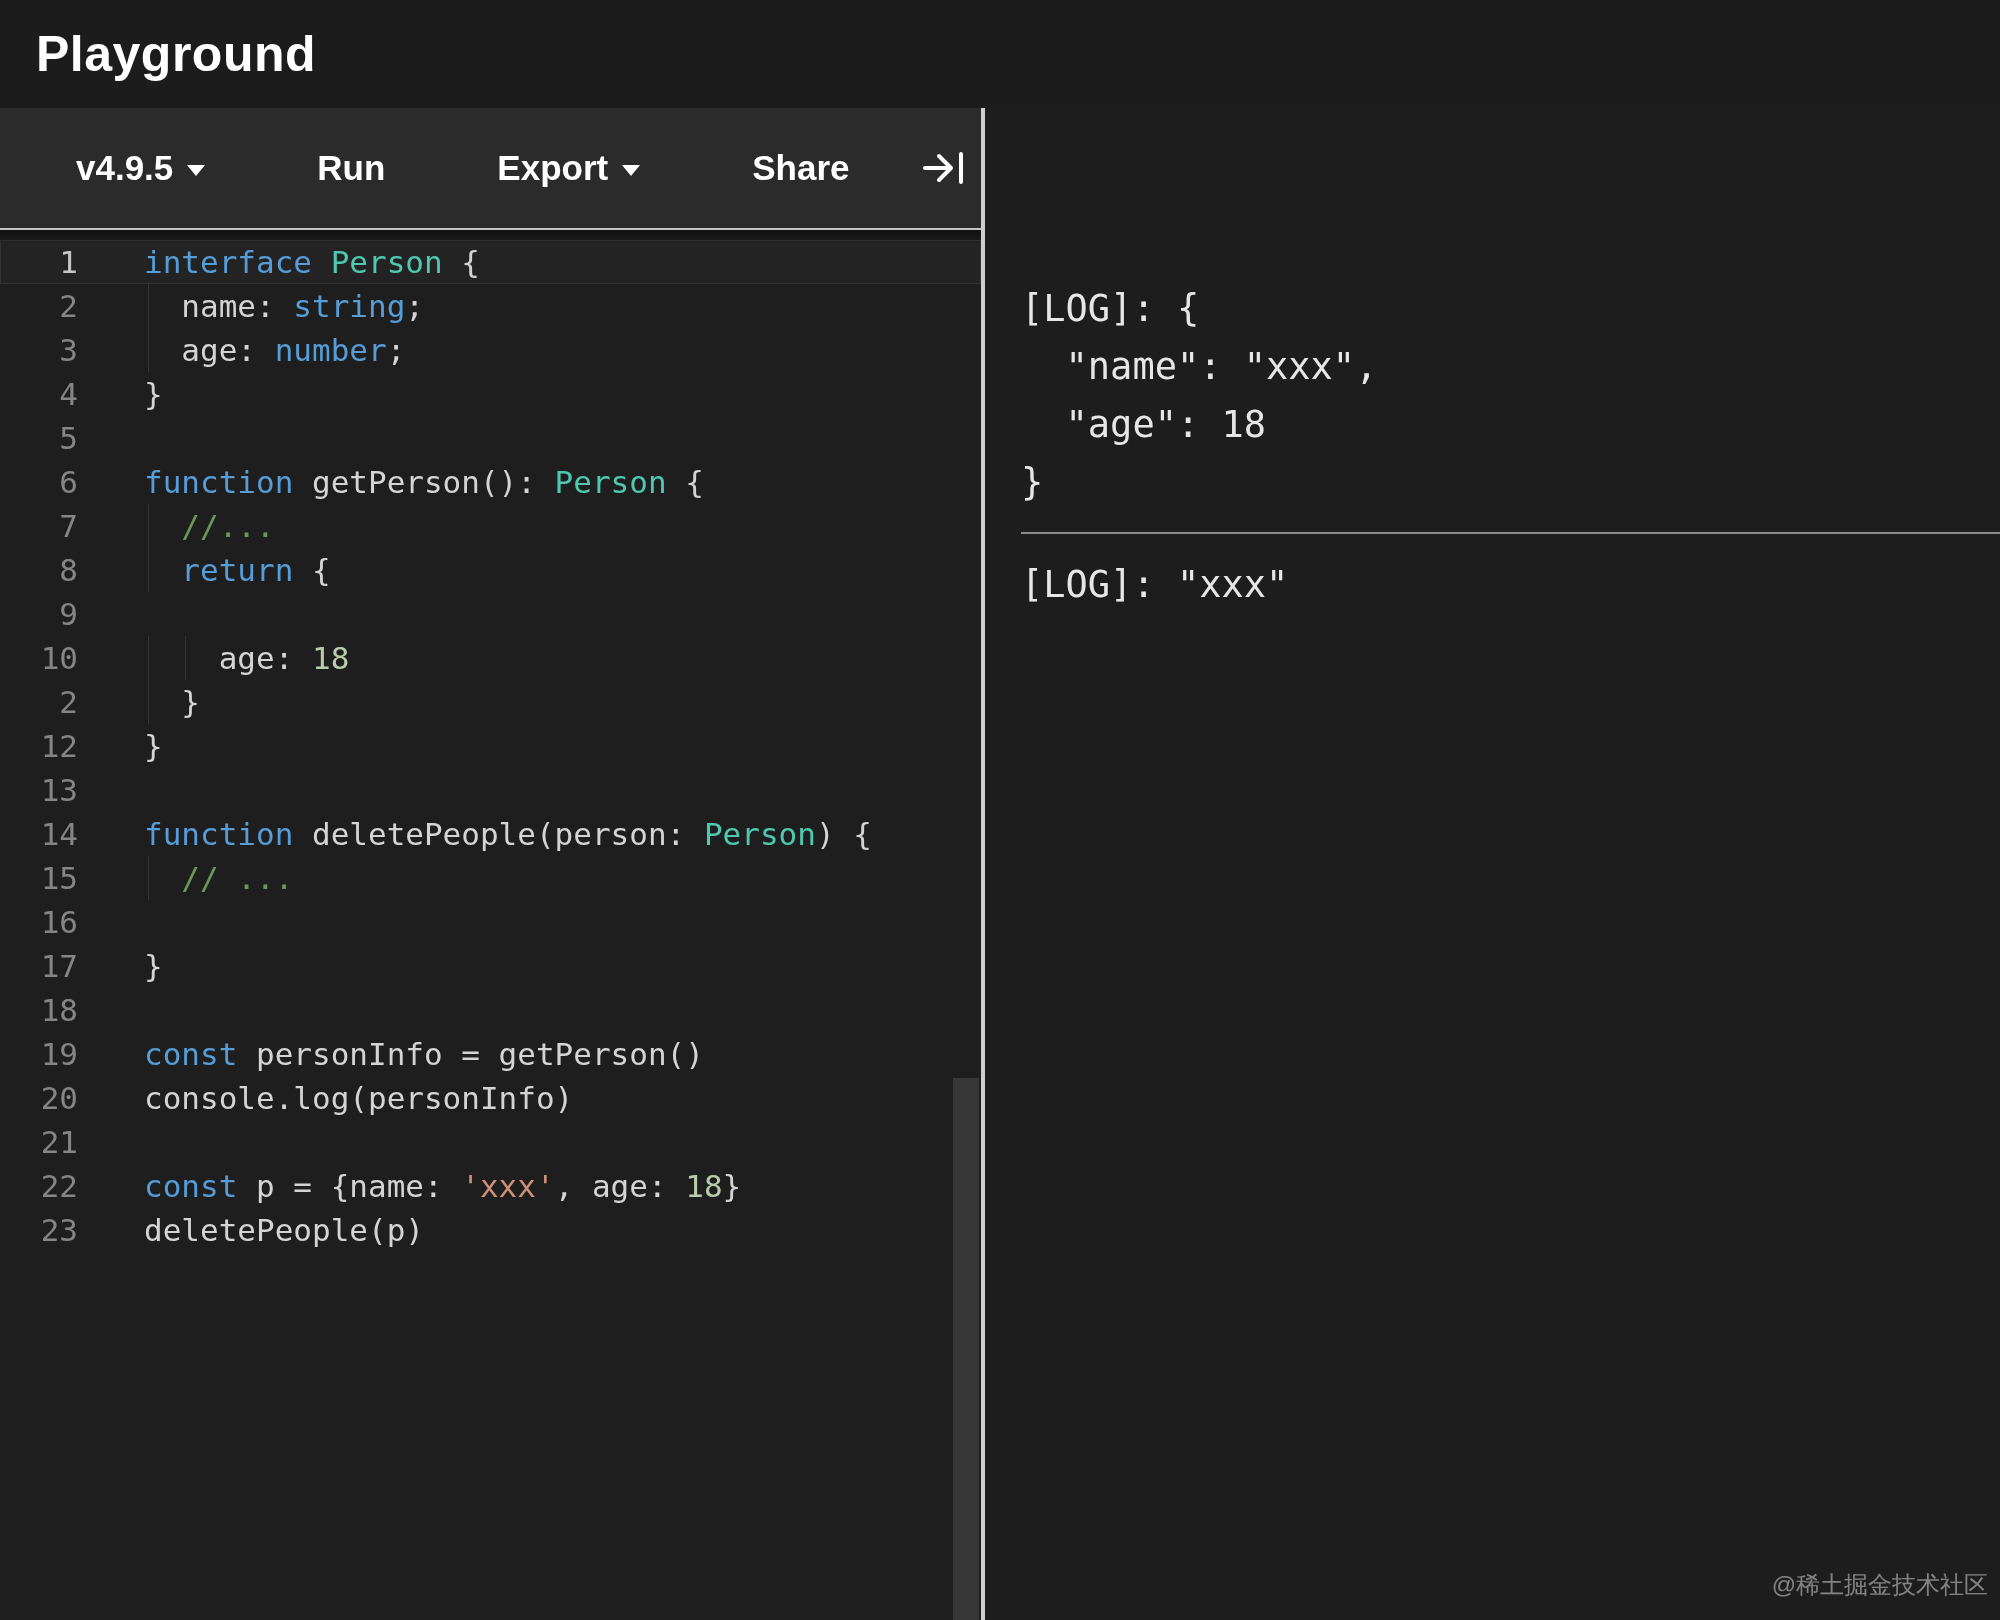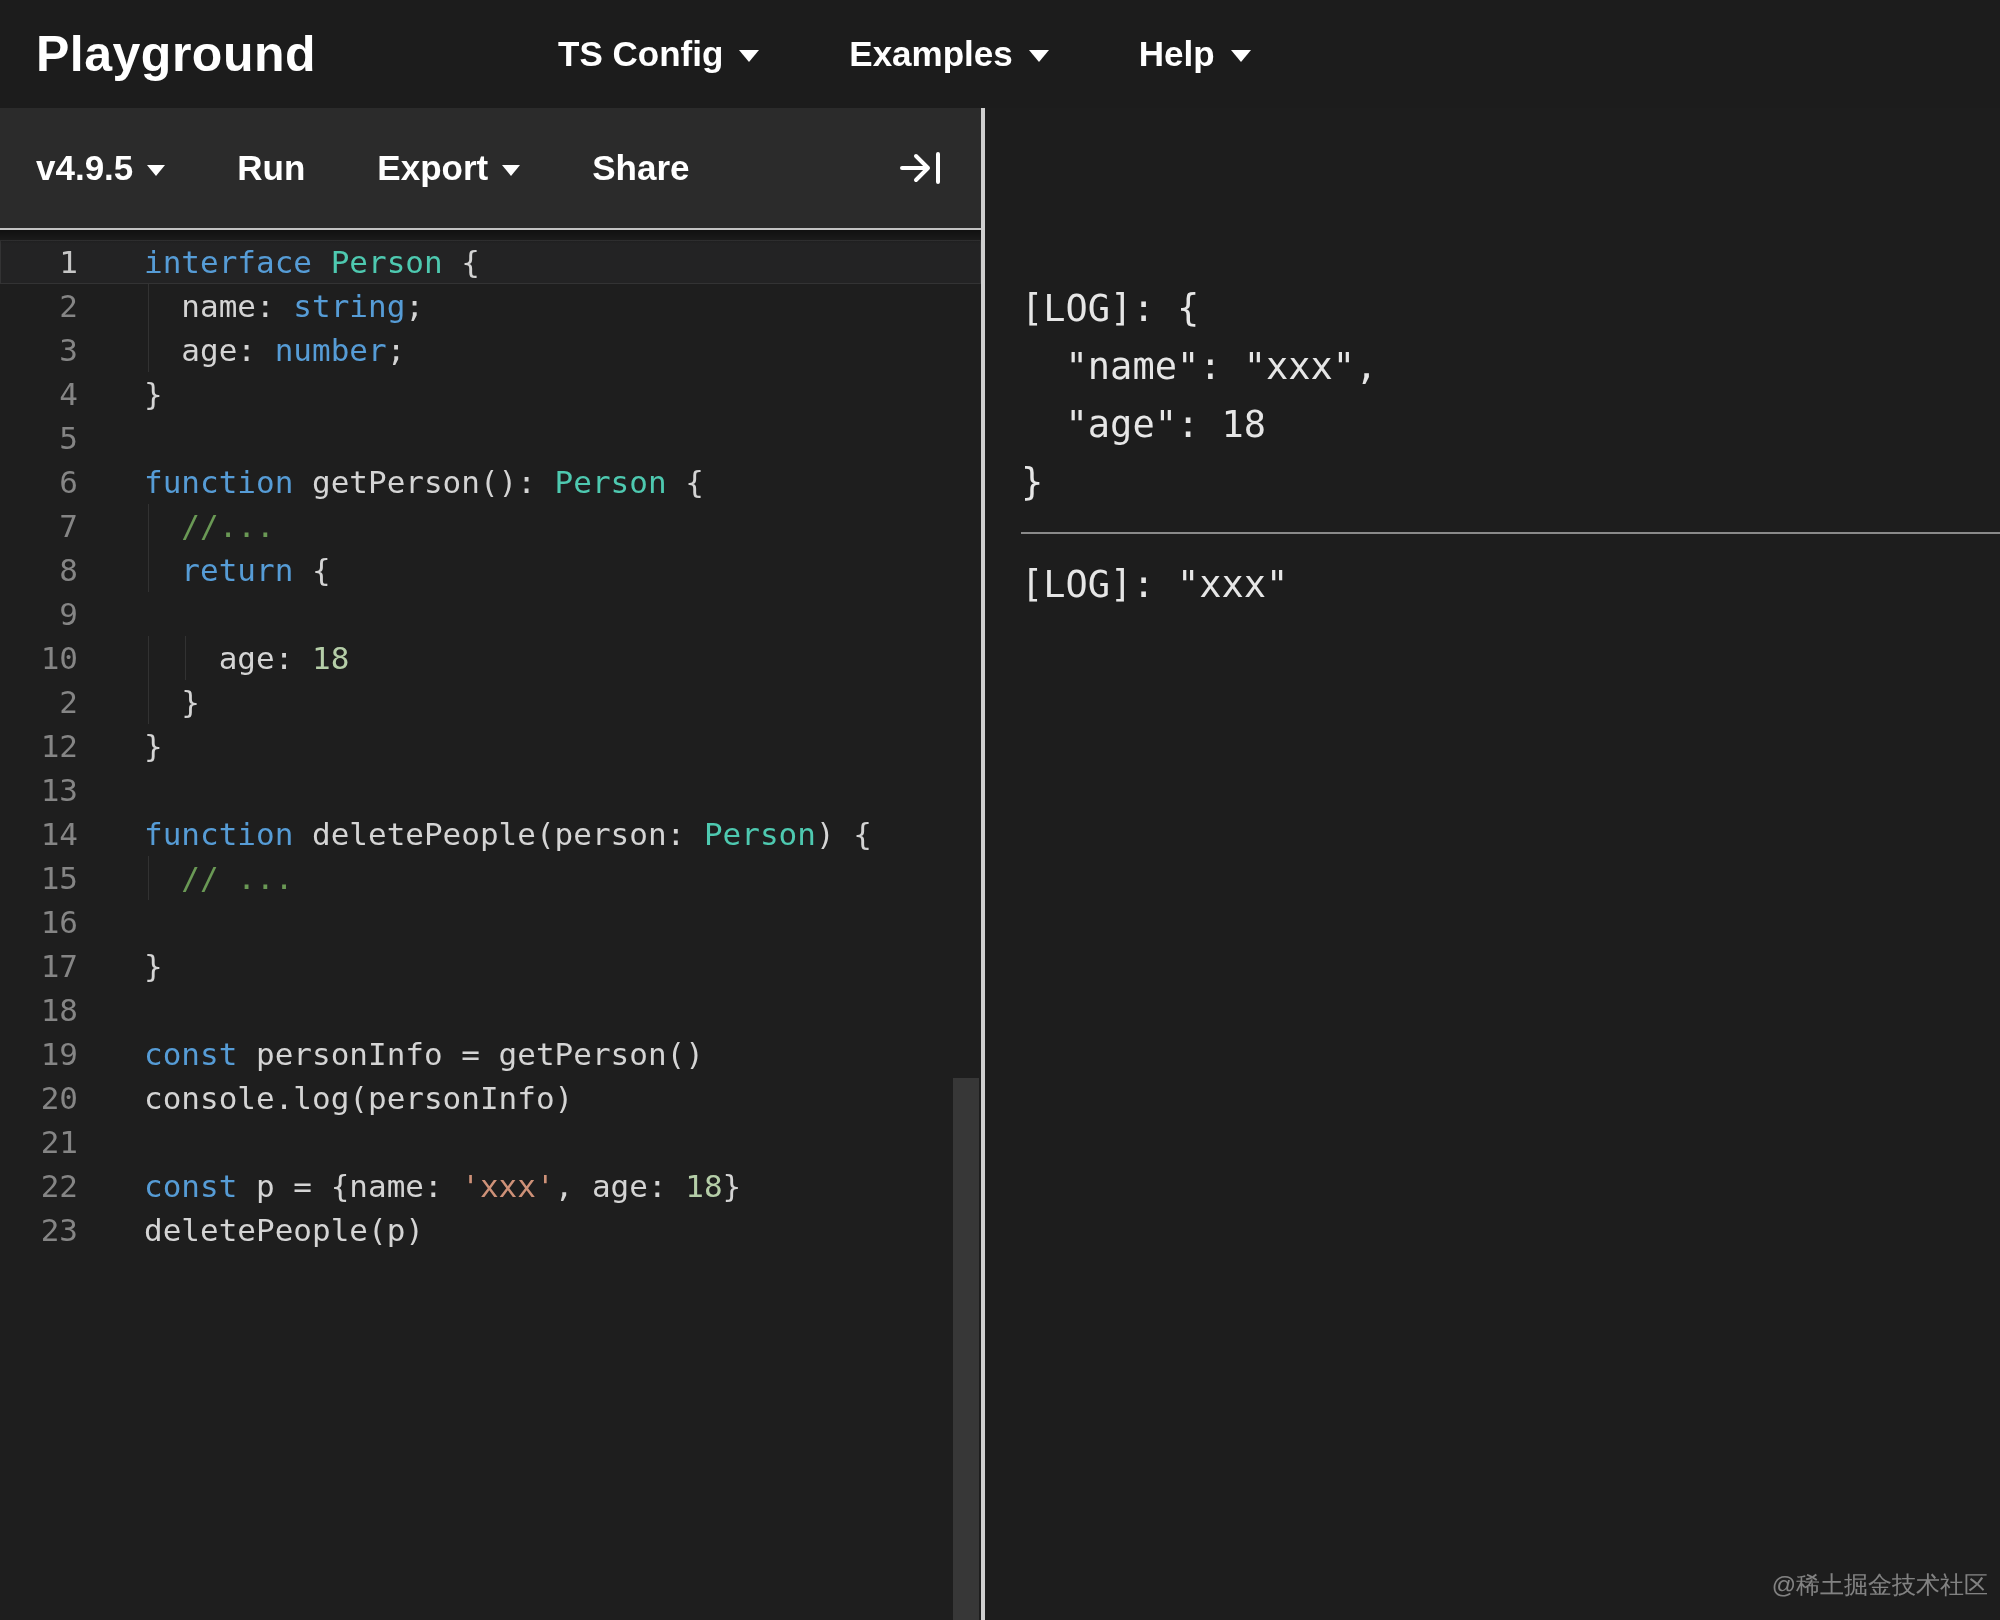--- a/index.html
+++ b/index.html
@@ -71,20 +71,21 @@
     gap: 72px;
     flex: none;
   }
   .tb-item {
     display: flex;
     align-items: center;
     font-size: 35px;
     font-weight: 700;
     color: #ffffff;
     cursor: pointer;
+    margin-left: 40px;
   }
   .tb-item .chev {
     border-left-width: 9px;
     border-right-width: 9px;
     border-top-width: 11px;
     margin-left: 14px;
   }
   .sidebar-toggle {
     margin-left: auto;
     cursor: pointer;
@@ -167,34 +168,20 @@
     font-family: "Liberation Sans", sans-serif;
     font-size: 24px;
     color: rgba(255,255,255,0.45);
   }
 </style>
 </head>
 <body>
 
 <header class="top-nav">
   <div class="app-title">Playground</div>
-  <nav class="top-menus">
-    <div class="menu-item">
-      <span>TS Config</span>
-      <span class="chev"></span>
-    </div>
-    <div class="menu-item">
-      <span>Examples</span>
-      <span class="chev"></span>
-    </div>
-    <div class="menu-item">
-      <span>Help</span>
-      <span class="chev"></span>
-    </div>
-  </nav>
 </header>
 
 <div class="main">
   <div class="left-pane">
 
     <div class="toolbar">
       <div class="tb-item">
         <span>v4.9.5</span>
         <span class="chev"></span>
       </div>

